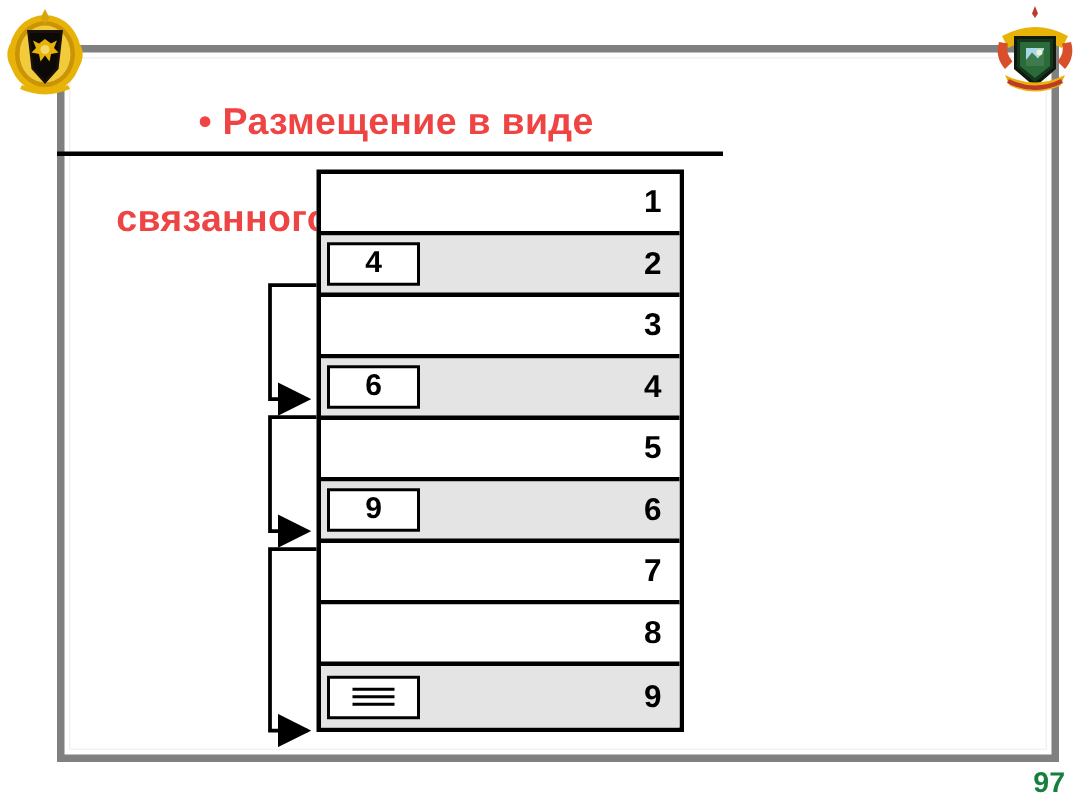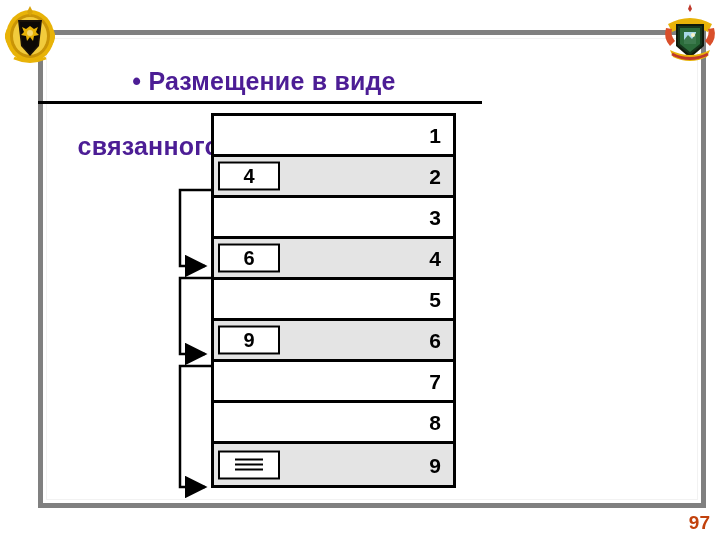--- a/index.html
+++ b/index.html
@@ -48,21 +48,21 @@
   #emblem-right{left:660px;top:2px;}
 
   
   #title-block{
     position:absolute;
     left:46px; top:32px;
     width:436px;
     text-align:center;
     font-size:25px;
     font-weight:bold;
-    color:#4c1d95;
+    color:#ef4444;
     line-height:1.30;
     letter-spacing:0.2px;
     white-space:pre-line;
   }
   #title-rule{
     position:absolute;
     left:38px; top:101px;
     width:444px; height:3px;
     background:#000000;
   }
@@ -129,21 +129,21 @@
     pointer-events:none;
   }
   .link-svg{position:absolute;left:0;top:0;}
 
   
   #page-number{
     position:absolute;
     right:10px; bottom:6px;
     font-size:19px;
     font-weight:bold;
-    color:#c2410c;
+    color:#15803d;
   }
 </style>
 </head>
 <body>
 
 <div id="frame"></div>
 <div id="frame-right"></div>
 <div id="frame-bottom"></div>
 <div id="frame-inner"></div>
 

